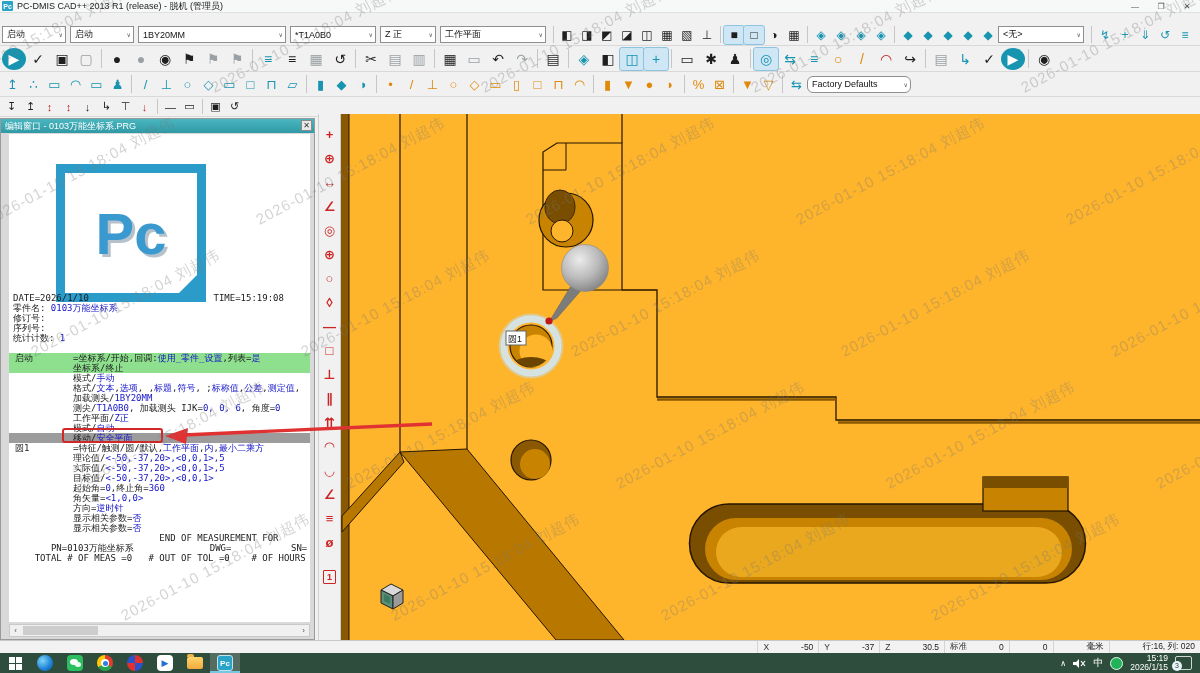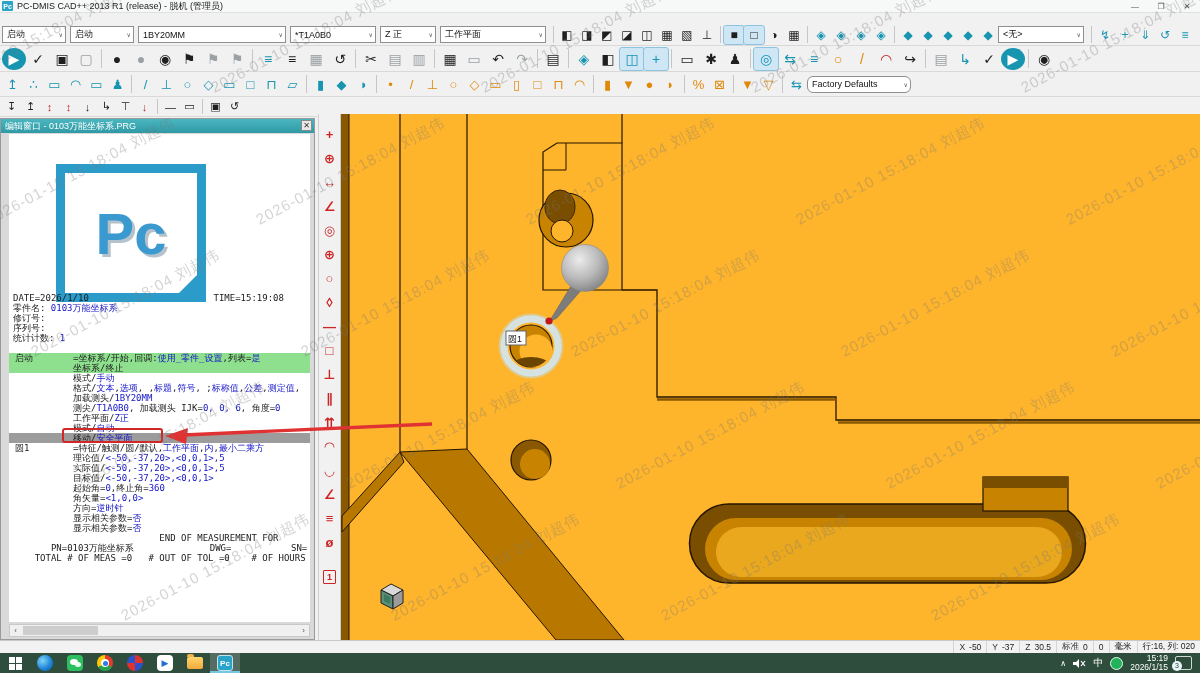--- a/index.html
+++ b/index.html
@@ -63,21 +63,21 @@
   #vp { position:absolute; left:341px; top:114px; width:859px; height:526px; }
 
   
   #redbox { position:absolute; left:62px; top:428px; width:101px; height:15px; border:2.4px solid #d22727; border-radius:3px; z-index:55; }
   #arrow-svg { position:absolute; left:0; top:0; width:1200px; height:673px; pointer-events:none; z-index:56; }
   #annotation { position:absolute; left:322px; top:418px; font-size:15.5px; color:#ff3232; z-index:57; white-space:nowrap; letter-spacing:0.5px; }
 
   
   #statusbar { position:absolute; left:0; top:640px; width:1200px; height:13px; background:#f2f2f2; border-top:1px solid #c8c8c8; display:flex; align-items:center; justify-content:flex-end; font-size:8.5px; color:#333; }
   .sbf { display:flex; align-items:center; border-left:1px solid #d4d4d4; height:100%; padding:0 5px; gap:4px; }
-  .sbf .v { color:#222; }
+  .sbf .v { color:#222;margin-left:28px; }
 
   
   #taskbar { position:absolute; left:0; top:653px; width:1200px; height:20px; background:#2f4d3d; display:flex; align-items:center; }
   .tbi { width:30px; height:20px; display:flex; align-items:center; justify-content:center; flex:0 0 auto; }
   .tbi.active { background:rgba(255,255,255,.18); box-shadow:inset 0 -2px 0 #76c7e0; }
   .start-grid { display:grid; grid-template-columns:6px 6px; grid-template-rows:6px 6px; gap:1px; }
   .start-grid span { background:#fff; }
   .ci { width:16px; height:16px; border-radius:50%; }
   .edge-c { background:radial-gradient(circle at 35% 35%, #7fd6f7, #1b7fd4 60%, #0a5ea8); }
   .wechat-c { border-radius:4px; background:#2dbe60; position:relative; }

